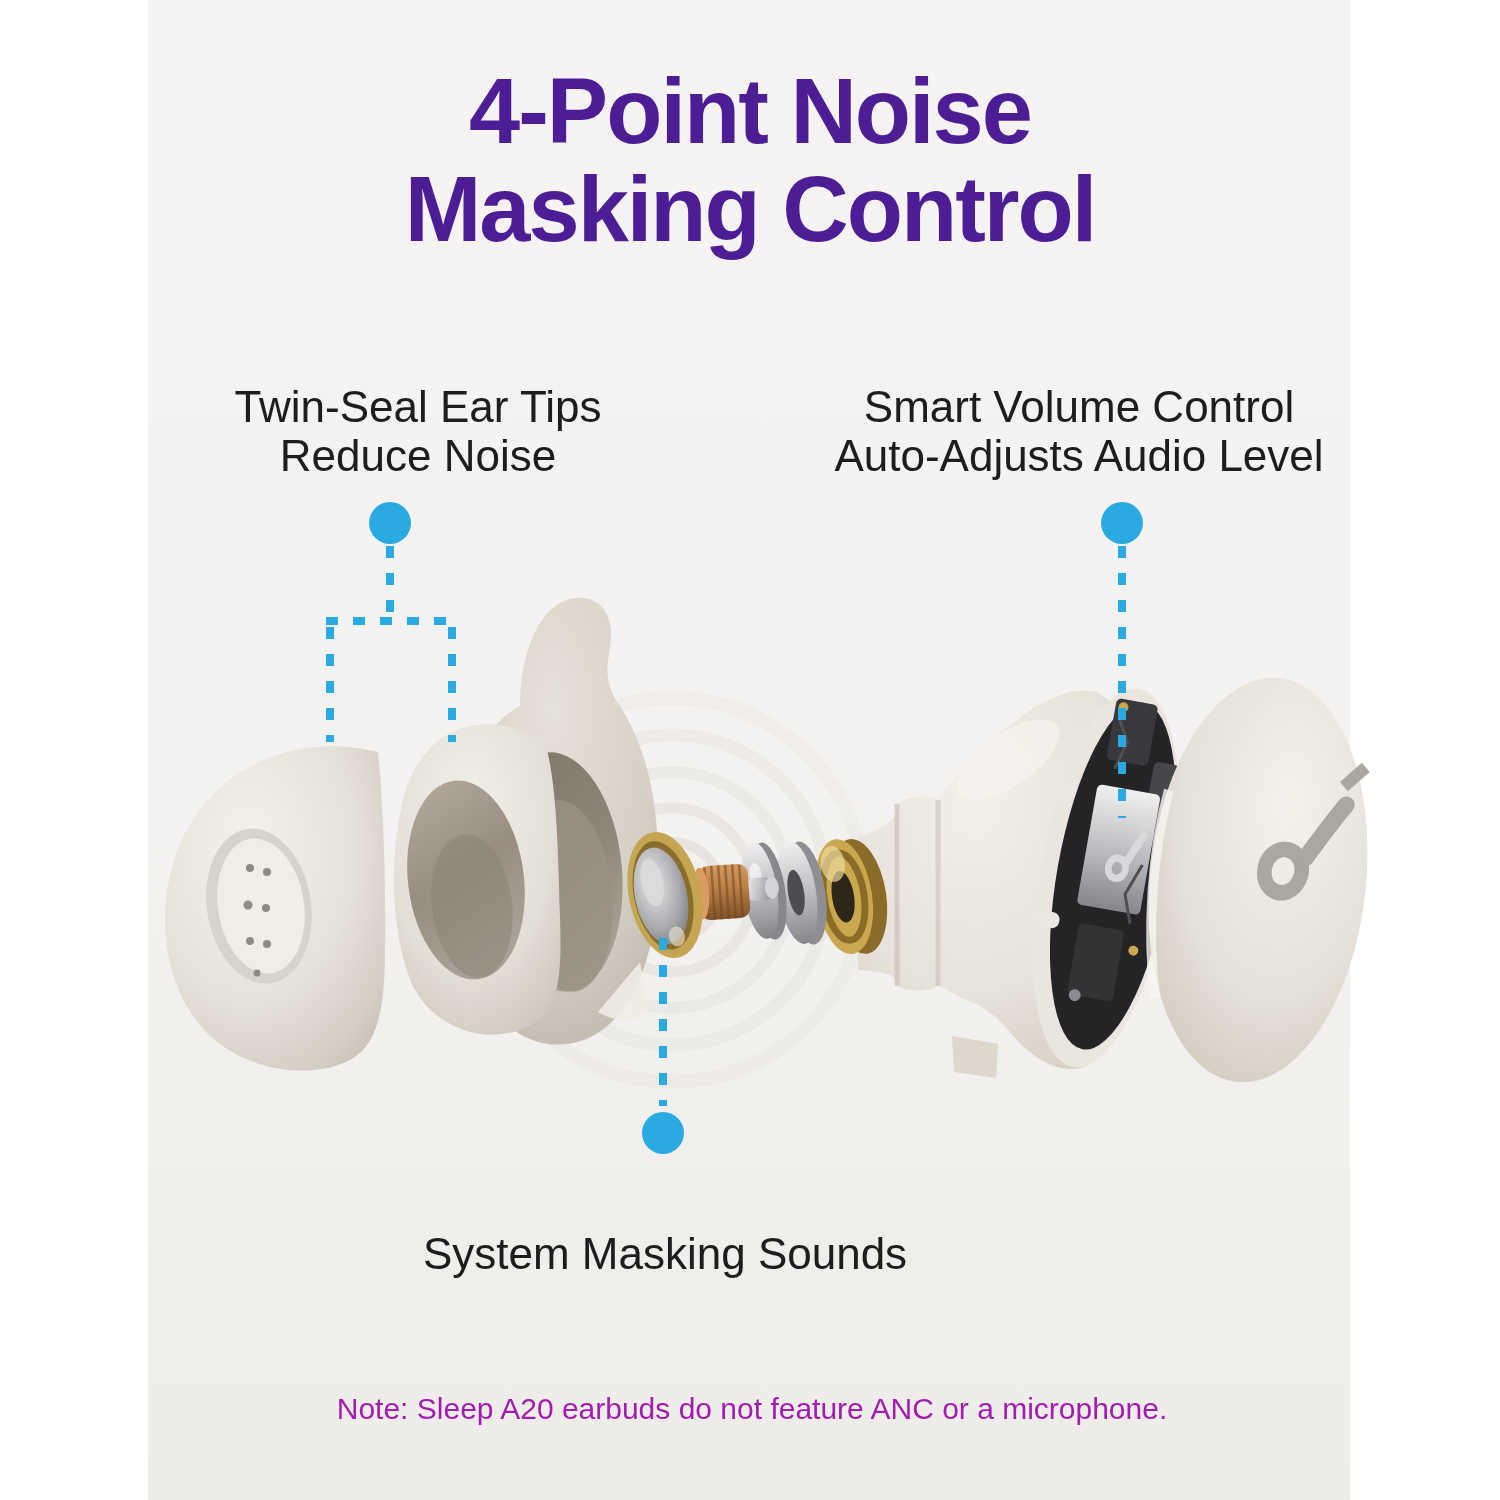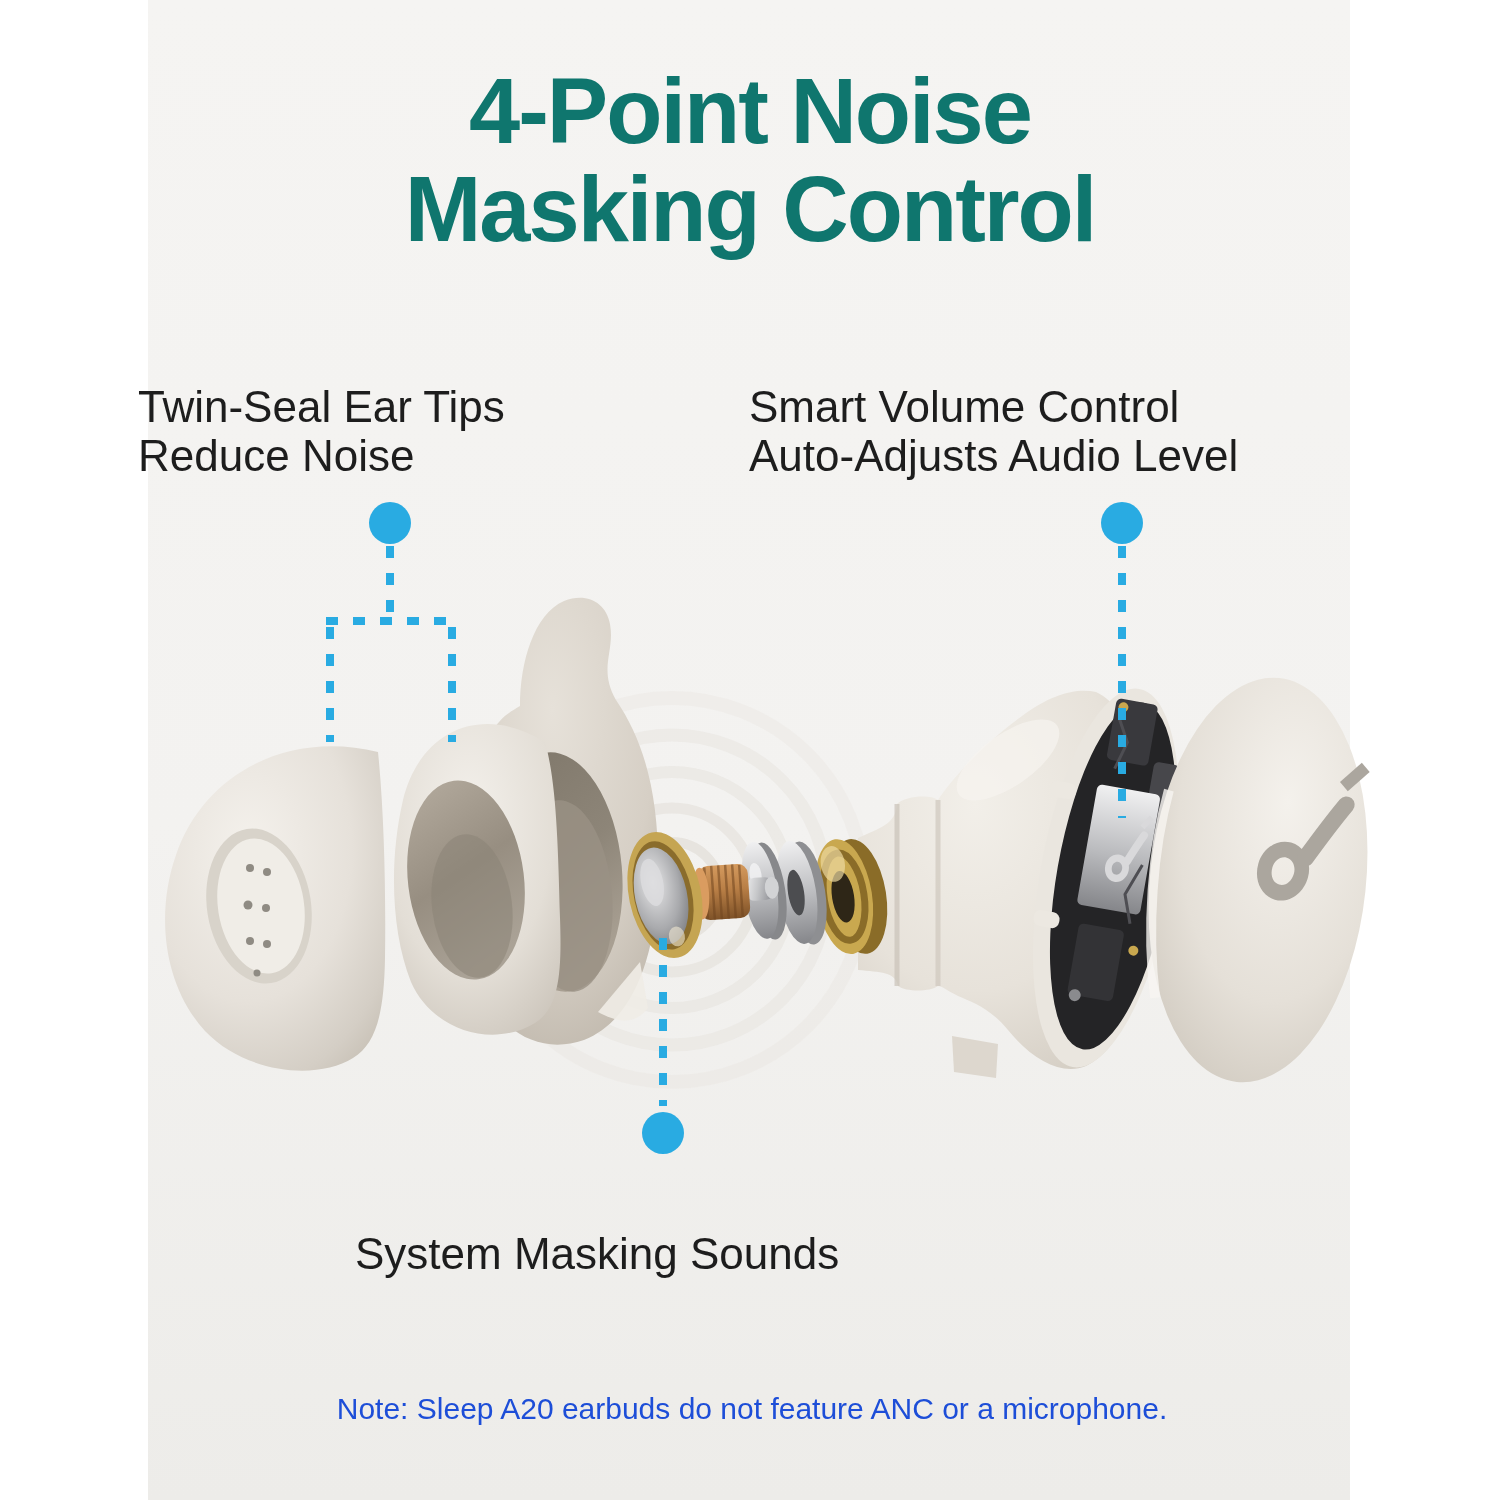--- a/index.html
+++ b/index.html
@@ -5,33 +5,33 @@
   * { margin:0; padding:0; box-sizing:border-box; }
   html,body { width:1500px; height:1500px; background:#ffffff; font-family:"Liberation Sans","DejaVu Sans",sans-serif; }
   .stage { position:relative; width:1500px; height:1500px; background:#ffffff; overflow:hidden; }
   .content-bg {
     position:absolute; left:148px; top:0; width:1202px; height:1500px;
     background:linear-gradient(180deg,#f5f4f2 0%,#f3f2f0 55%,#edecE9 100%);
   }
   .art { position:absolute; left:0; top:0; width:1500px; height:1500px; }
   .page-title {
     position:absolute; left:750px; top:62px; transform:translateX(-50%);
-    width:1100px; text-align:center; color:#0f766e;
+    width:1100px; text-align:center; color:#4c1d95;
     font-size:92px; line-height:98px; font-weight:800; letter-spacing:-2px;
   }
   .callout-label {
-    position:absolute; transform:translateX(-50%); text-align:left;
+    position:absolute; transform:translateX(-50%); text-align:center;
     color:#1d1d1d; font-size:44px; line-height:49px; font-weight:500; letter-spacing:0px;
   }
   .label-ear-tips   { left:418px;  top:382px;  width:560px; }
   .label-smart-vol  { left:1079px; top:382px;  width:660px; }
   .label-drivers    { left:665px;  top:1180px; width:620px; }
   .footnote {
     position:absolute; left:752px; top:1392px; transform:translateX(-50%);
-    width:1000px; text-align:center; color:#1d4ed8; font-size:30px; font-weight:400;
+    width:1000px; text-align:center; color:#a21caf; font-size:30px; font-weight:400;
   }
 </style>
 </head>
 <body>
 
 <div class="stage">
   <div class="content-bg"></div>
 
   <svg class="art" viewBox="0 0 1500 1500" aria-hidden="true">
     <defs>

